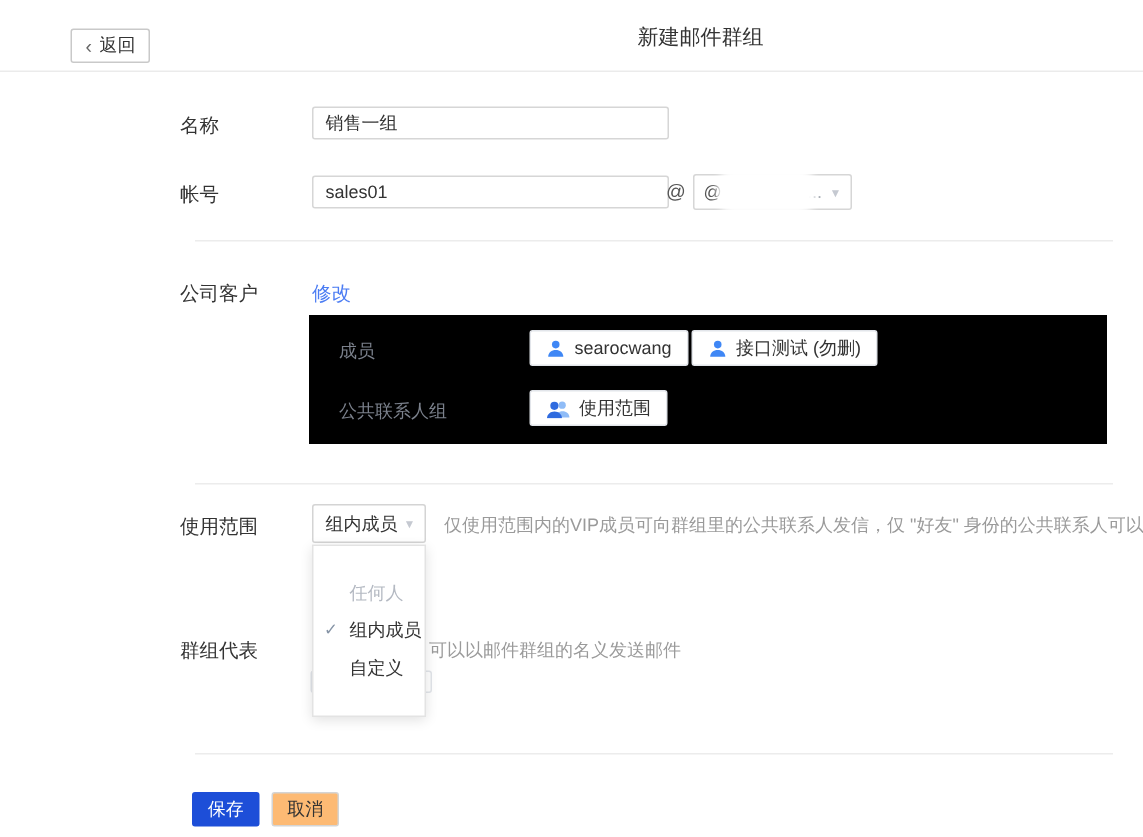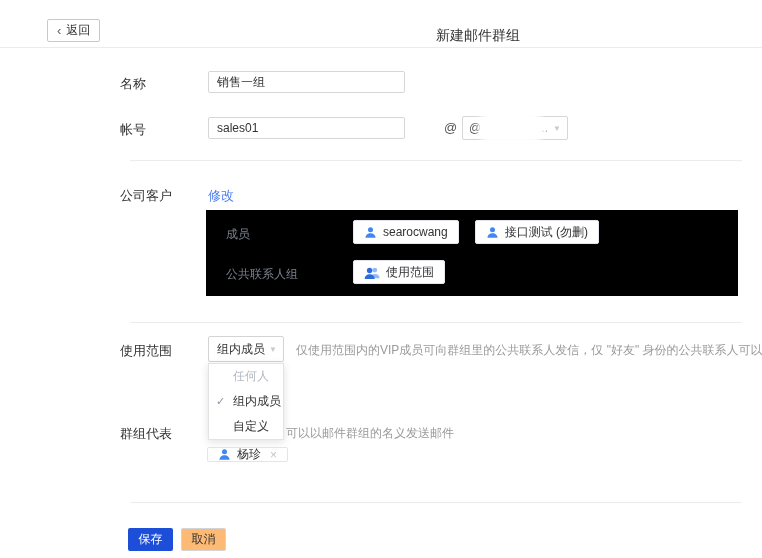--- a/index.html
+++ b/index.html
@@ -8,31 +8,31 @@
     font-family:"Liberation Sans","DejaVu Sans",sans-serif;
     font-size:12px;color:#333;
   }
   .topbar{position:absolute;left:0;top:0;right:0;height:47px;background:#fff;border-bottom:1px solid #ebebeb;}
   .back-btn{
     position:absolute;left:47px;top:19px;height:23px;padding:0 9px;box-sizing:border-box;
     display:inline-flex;align-items:center;gap:5px;background:#fff;border:1px solid #c9c9c9;
     border-radius:2px;font-size:12px;color:#333;cursor:pointer;font-family:inherit;
   }
   .back-chevron{color:#666;font-size:13px;line-height:1;}
-  .page-title{position:absolute;left:425px;top:16px;margin:11px;font-size:14px;font-weight:400;color:#333;}
+  .page-title{position:absolute;left:425px;top:16px;margin:0;font-size:14px;font-weight:400;color:#333;}
 
   .form-label{position:absolute;left:120px;font-size:13px;color:#333;}
   .lbl-name{top:75px;}
   .lbl-account{top:121px;text-align:center;}
   .lbl-members{top:187px;}
   .lbl-scope{top:342px;}
   .lbl-rep{top:425px;}
 
   .text-input{
-    position:absolute;left:208px;width:197px;height:22px;box-sizing:border-box;
+    position:absolute;left:208px;width:238px;height:22px;box-sizing:border-box;
     border:1px solid #d6d6d6;border-radius:2px;padding:0 8px;font-size:12px;color:#333;
     font-family:inherit;outline:none;background:#fff;
   }
   .input-name{top:71px;}
   .input-account{top:117px;}
   .at-symbol{position:absolute;left:444px;top:120px;font-size:13px;color:#555;}
 
   .domain-select{
     position:absolute;left:462px;top:116px;width:106px;height:24px;box-sizing:border-box;
     border:1px solid #d6d6d6;border-radius:2px;background:#fff;display:flex;align-items:center;
@@ -48,41 +48,41 @@
   .sep1{top:160px;}
   .sep2{top:322px;}
   .sep3{top:502px;}
 
   .modify-link{position:absolute;left:208px;top:187px;color:#4b7cf3;font-size:13px;cursor:pointer;}
 
   .members-panel{position:absolute;left:206px;top:210px;width:532px;height:86px;background:#000000;}
   .panel-row-label{position:absolute;left:20px;color:#7b818c;font-size:12px;}
   .prl-members{top:16px;}
   .prl-contacts{top:56px;}
-  .tag-row{position:absolute;left:99px;display:flex;gap:16px;padding-left:48px;}
+  .tag-row{position:absolute;left:99px;display:flex;gap:2px;padding-left:48px;}
   .tr-members{top:10px;}
   .tr-contacts{top:50px;}
 
   .chip{
     display:inline-flex;align-items:center;gap:6px;height:24px;padding:0 10px;box-sizing:border-box;
     background:#fff;border:1px solid #e2e5ea;border-radius:2px;font-size:12px;color:#333;white-space:nowrap;
   }
   .chip svg{flex:0 0 auto;display:block;}
 
   .scope-select{
     position:absolute;left:208px;top:336px;width:76px;height:26px;box-sizing:border-box;
     border:1px solid #d4d4d4;border-radius:2px;background:#fff;display:flex;align-items:center;
     padding:0 8px;cursor:pointer;color:#333;
   }
   .scope-caret{position:absolute;right:6px;top:9px;}
   .scope-hint{position:absolute;left:296px;top:342px;color:#9a9a9a;font-size:12px;white-space:nowrap;}
 
   .scope-menu{
     position:absolute;left:208px;top:363px;width:76px;box-sizing:border-box;background:#fff;
-    border:1px solid #e3e3e3;box-shadow:0 2px 8px rgba(0,0,0,.12);padding:0 0;z-index:5;
+    border:1px solid #e3e3e3;box-shadow:0 2px 8px rgba(0,0,0,.12);padding:19px 0;z-index:5;
   }
   .scope-option{position:relative;height:25px;line-height:25px;padding-left:24px;font-size:12px;color:#333;cursor:pointer;}
   .scope-option.disabled{color:#b4b9c2;}
   .option-check{position:absolute;left:7px;top:0;color:#8694a6;font-size:11px;}
 
   .rep-hint{position:absolute;left:286px;top:425px;color:#9a9a9a;font-size:12px;z-index:1;white-space:nowrap;}
   .rep-tag{position:absolute;left:207px;top:447px;height:15px;}
   .chip-close{color:#c0c4cc;font-size:12px;margin-left:3px;cursor:pointer;}
 
   .save-btn{

